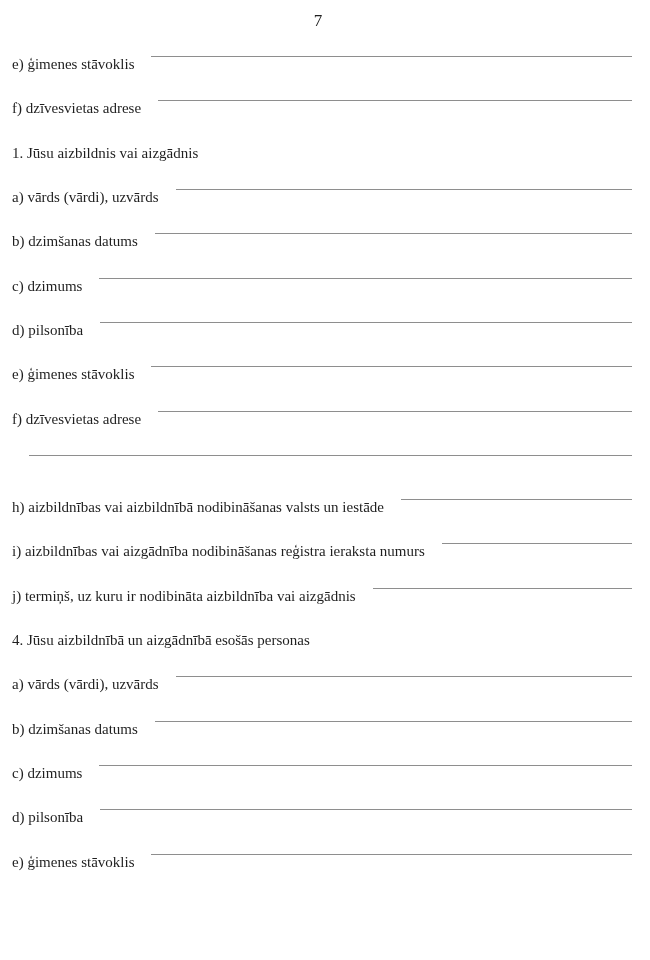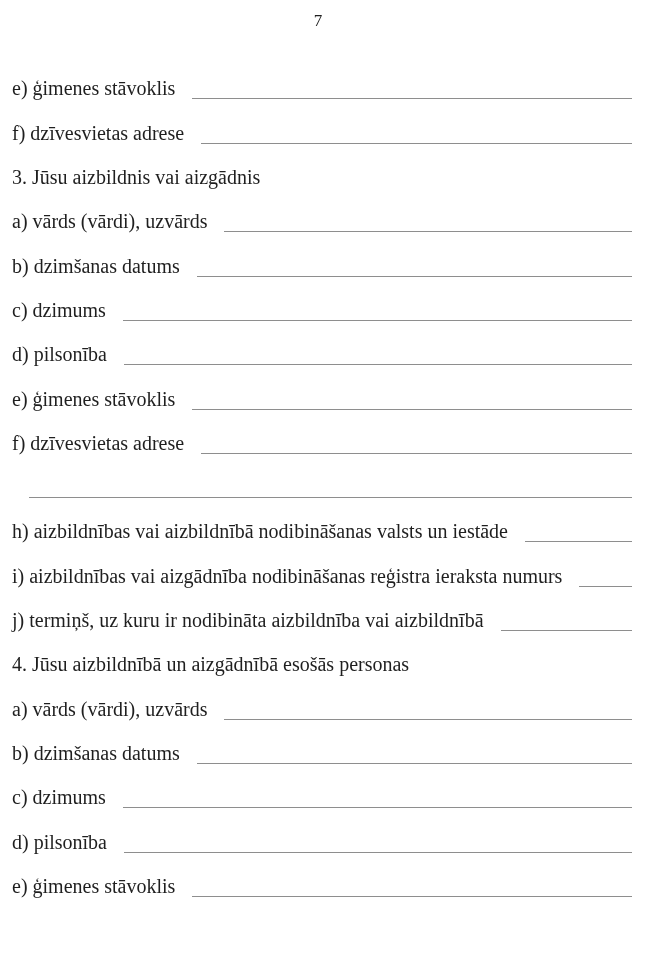--- a/index.html
+++ b/index.html
@@ -32,22 +32,22 @@
     position: absolute;
     top: 56px;
     left: 12px;
     right: 18px;
     display: flex;
     flex-direction: column;
   }
   .row {
     height: 44.32px;
     display: flex;
-    align-items: flex-end;
-    font-size: 20px;
+    align-items: flex-start;
+    font-size: 15px;
     line-height: 1.15;
   }
   .row .label {
     white-space: nowrap;
   }
   .row.indent .label {
     padding-left: 23px;
   }
   .row .fill {
     flex: 1 1 auto;
@@ -65,21 +65,21 @@
   <div class="rows">
       <div class="row">
     <span class="label">e) ģimenes stāvoklis</span>
     <span class="fill"></span>
   </div>
       <div class="row">
     <span class="label">f) dzīvesvietas adrese</span>
     <span class="fill"></span>
   </div>
       <div class="row">
-    <span class="label">3. Jūsu aizbildnis vai aizgādnis</span>
+    <span class="label">1. Jūsu aizbildnis vai aizgādnis</span>
   </div>
       <div class="row">
     <span class="label">a) vārds (vārdi), uzvārds</span>
     <span class="fill"></span>
   </div>
       <div class="row">
     <span class="label">b) dzimšanas datums</span>
     <span class="fill"></span>
   </div>
       <div class="row">
@@ -103,21 +103,21 @@
   </div>
       <div class="row">
     <span class="label">h) aizbildnības vai aizbildnībā nodibināšanas valsts un iestāde</span>
     <span class="fill"></span>
   </div>
       <div class="row">
     <span class="label">i) aizbildnības vai aizgādnība nodibināšanas reģistra ieraksta numurs</span>
     <span class="fill"></span>
   </div>
       <div class="row">
-    <span class="label">j) termiņš, uz kuru ir nodibināta aizbildnība vai aizbildnībā</span>
+    <span class="label">j) termiņš, uz kuru ir nodibināta aizbildnība vai aizgādnis</span>
     <span class="fill"></span>
   </div>
       <div class="row">
     <span class="label">4. Jūsu aizbildnībā un aizgādnībā esošās personas</span>
   </div>
       <div class="row">
     <span class="label">a) vārds (vārdi), uzvārds</span>
     <span class="fill"></span>
   </div>
       <div class="row">

